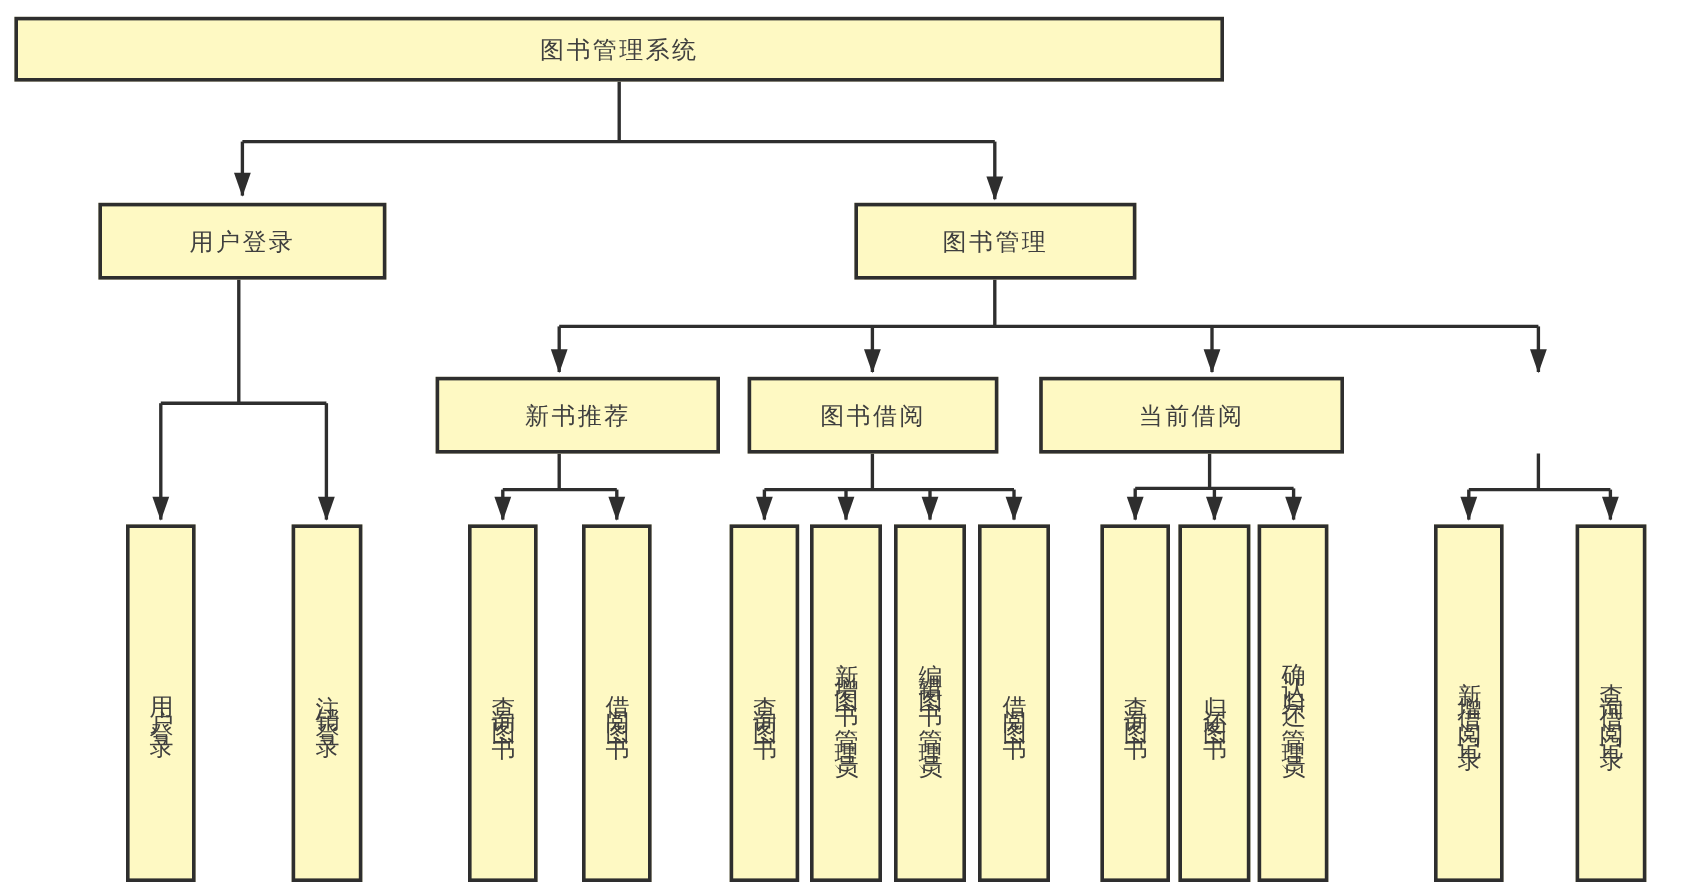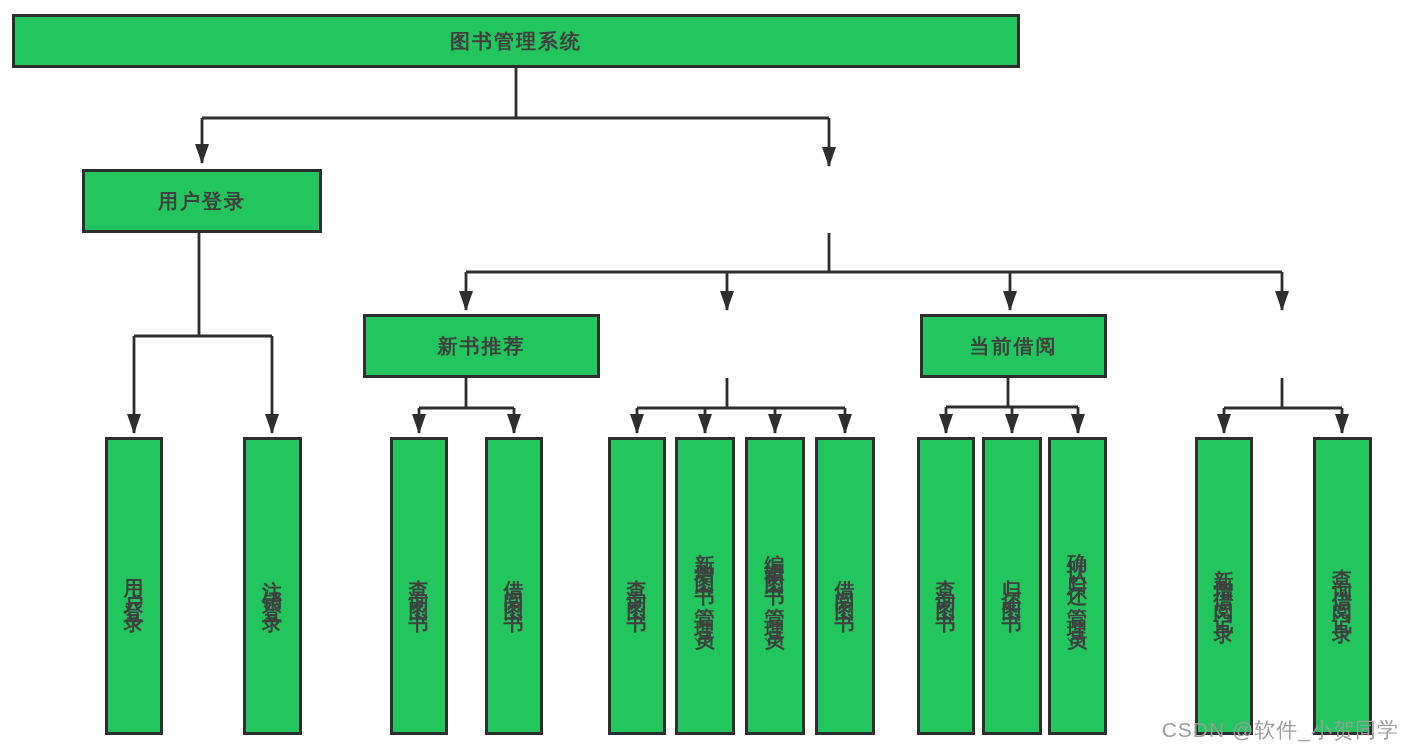--- a/index.html
+++ b/index.html
@@ -18,27 +18,26 @@
   }
   #connectors {
     position: absolute;
     left: 0;
     top: 0;
     pointer-events: none;
   }
   .node {
     position: absolute;
     box-sizing: border-box;
-    background: #22c55e;
+    background: #fef9c3;
     border: 3px solid #2e2e2e;
     display: flex;
     align-items: center;
     justify-content: center;
     z-index: 2;
-    font-weight: bold;
   }
   .hbox span {
     font-size: 20px;
     letter-spacing: 2px;
     color: #3f3f3f;
     white-space: nowrap;
   }
   .vbox span {
     writing-mode: vertical-rl;
     text-orientation: mixed;
@@ -106,25 +105,31 @@
     </g>
   </svg>
 
   <div class="node hbox" style="left:12px;top:14px;width:1008px;height:54px">
     <span>图书管理系统</span>
   </div>
 
   <div class="node hbox" style="left:82px;top:169px;width:240px;height:64px">
     <span>用户登录</span>
   </div>
+  <div class="node hbox" style="left:712px;top:169px;width:235px;height:64px">
+    <span>图书管理</span>
+  </div>
 
   <div class="node hbox" style="left:363px;top:314px;width:237px;height:64px">
     <span>新书推荐</span>
   </div>
-  <div class="node hbox" style="left:920px;top:314px;width:187px;height:64px">
+  <div class="node hbox" style="left:623px;top:314px;width:209px;height:64px">
+    <span>图书借阅</span>
+  </div>
+  <div class="node hbox" style="left:866px;top:314px;width:254px;height:64px">
     <span>当前借阅</span>
   </div>
 
   <div class="node vbox" style="left:105px;top:437px;width:58px;height:298px">
     <span>用户登录</span>
   </div>
   <div class="node vbox" style="left:243px;top:437px;width:59px;height:298px">
     <span>注销登录</span>
   </div>
 
@@ -158,15 +163,14 @@
     <span>确认归还（管理员）</span>
   </div>
 
   <div class="node vbox" style="left:1195px;top:437px;width:58px;height:298px">
     <span>新增借阅记录</span>
   </div>
   <div class="node vbox" style="left:1313px;top:437px;width:59px;height:298px">
     <span>查询借阅记录</span>
   </div>
 
-  <div id="watermark">CSDN @软件_小贺同学</div>
 
 </div>
 
 </body></html>

